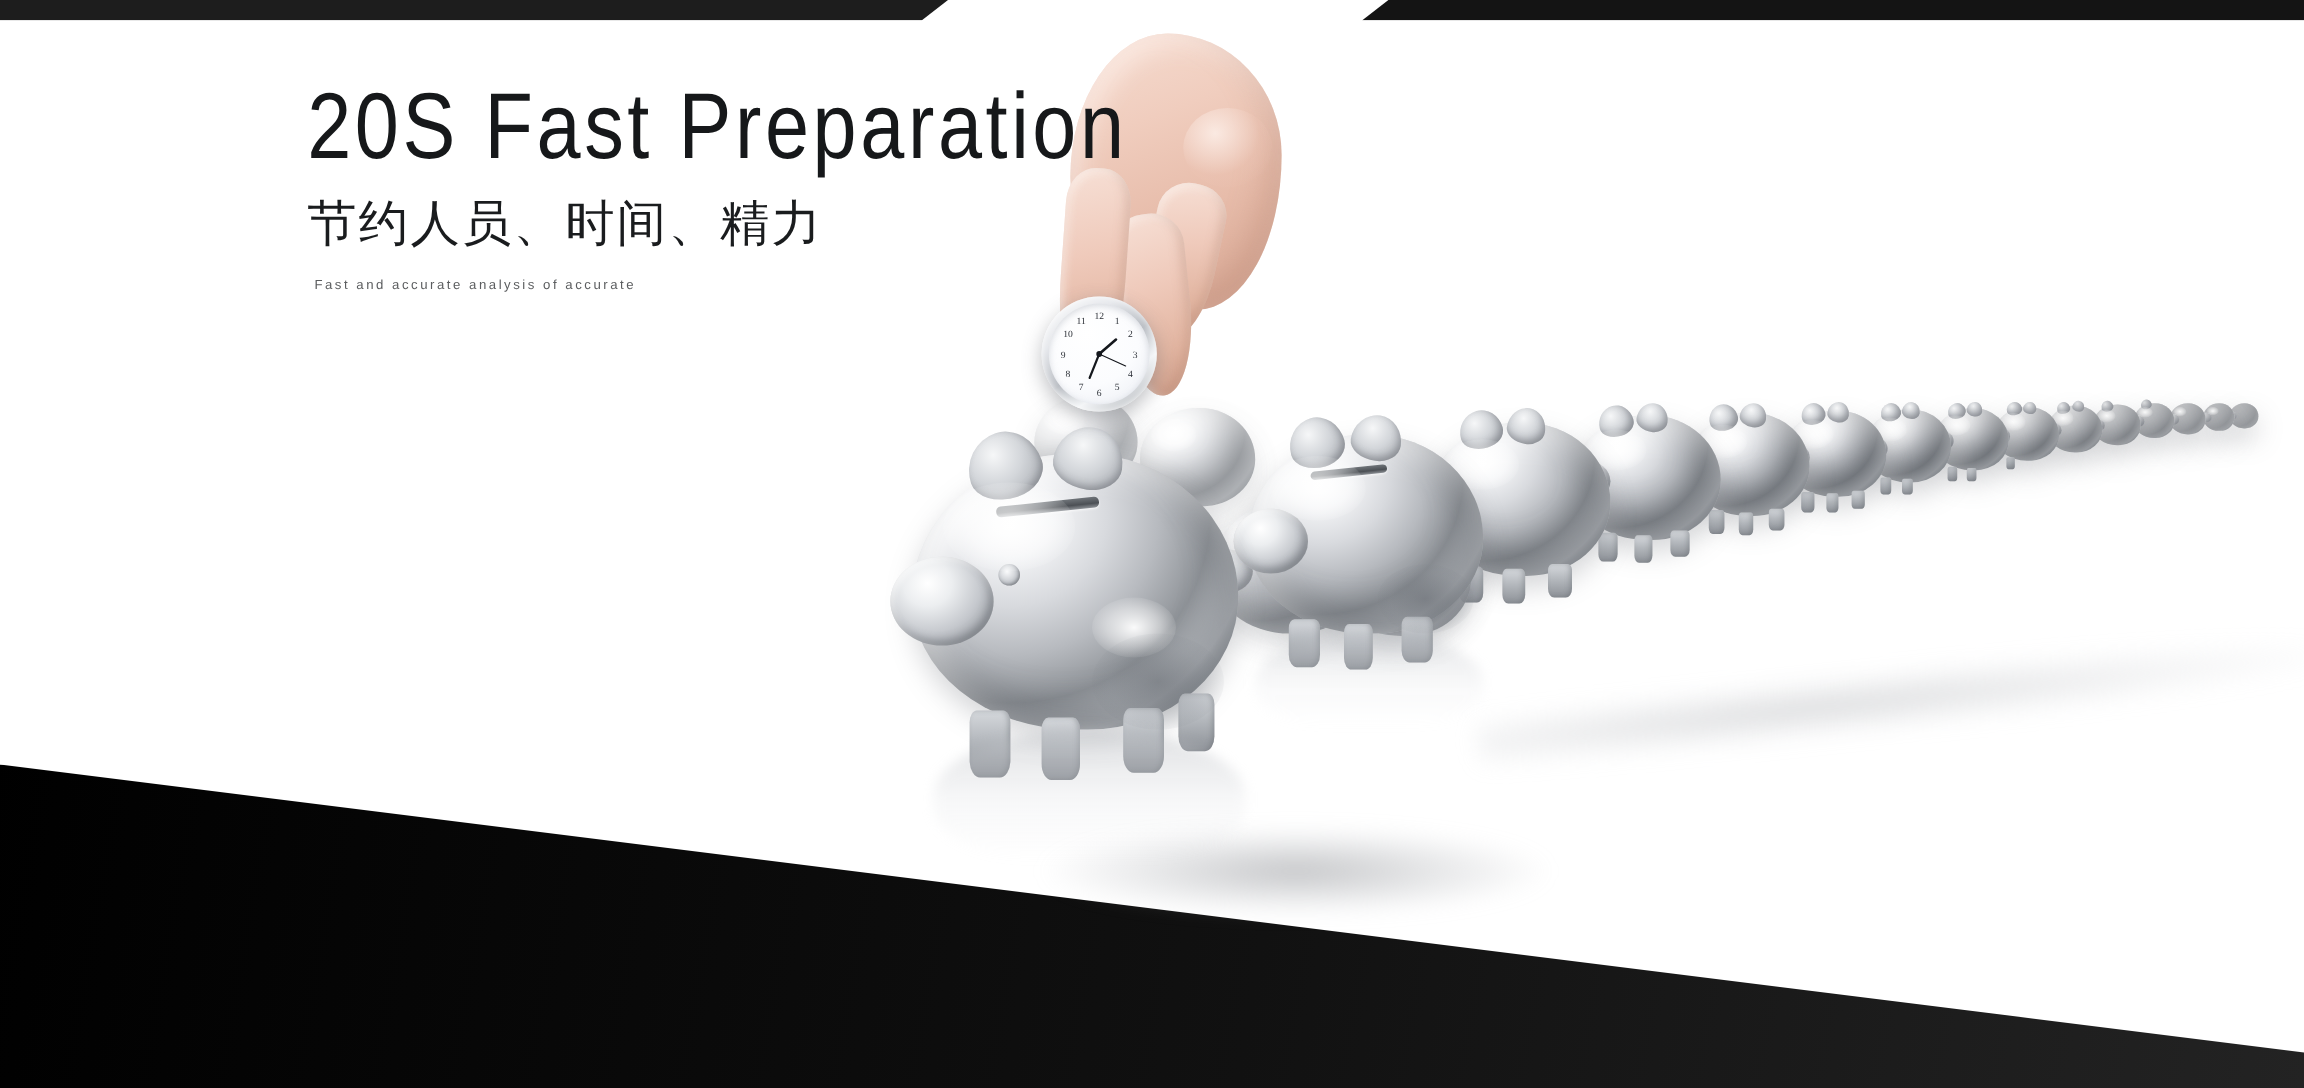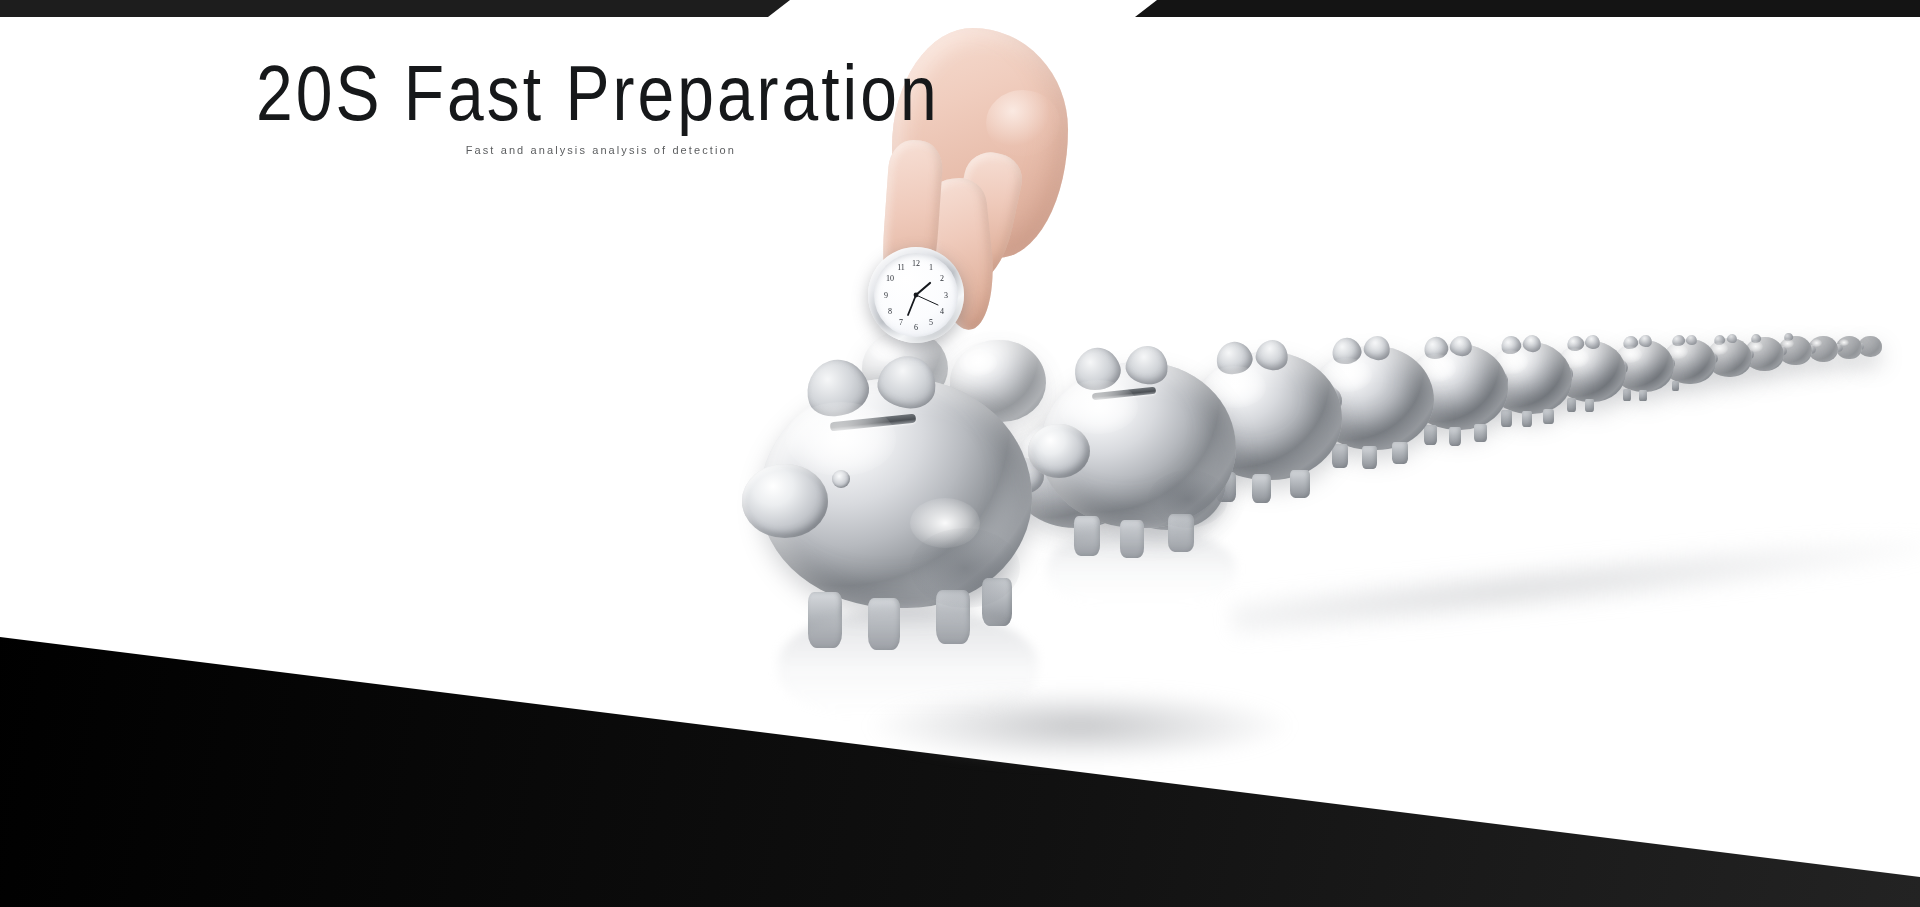--- a/index.html
+++ b/index.html
@@ -34,23 +34,22 @@
     position:absolute; left:0; bottom:0;
     width:1920px; height:330px;
     background:linear-gradient(100deg,#000000 0%,#111111 55%,#232323 100%);
     clip-path: polygon(0 60px, 1920px 300px, 1920px 330px, 0 330px);
   }
 
   
   .text-block{
     position:absolute;
     left:256px;
-    top:50px;
+    top:62px;
     z-index:6;
-    text-align:center;
   }
   .headline{
     font-size:66px;
     line-height:72px;
     font-weight:300;
     color:#16181a;
     letter-spacing:3px;
     white-space:nowrap;
     transform:scaleY(1.18);
     transform-origin:left top;
@@ -585,20 +584,21 @@
         <circle cx="48" cy="48" r="2.4" fill="#15181d"></circle>
       </svg>
     </div>
 
   </div>
 
   <div class="bottom-wedge"></div>
 
   <div class="text-block">
     <div class="headline">20S  Fast  Preparation</div>
+    <div class="subhead">节约人员、时间、精力</div>
     <div class="body-lines">
     </div>
     <div class="eng-lines">
-      <div class="eng-line">Fast  and  analysis  analysis  of  detection</div>
+      <div class="eng-line">Fast  and  accurate  analysis  of  accurate</div>
     </div>
   </div>
 
 </div>
 
 </body></html>

